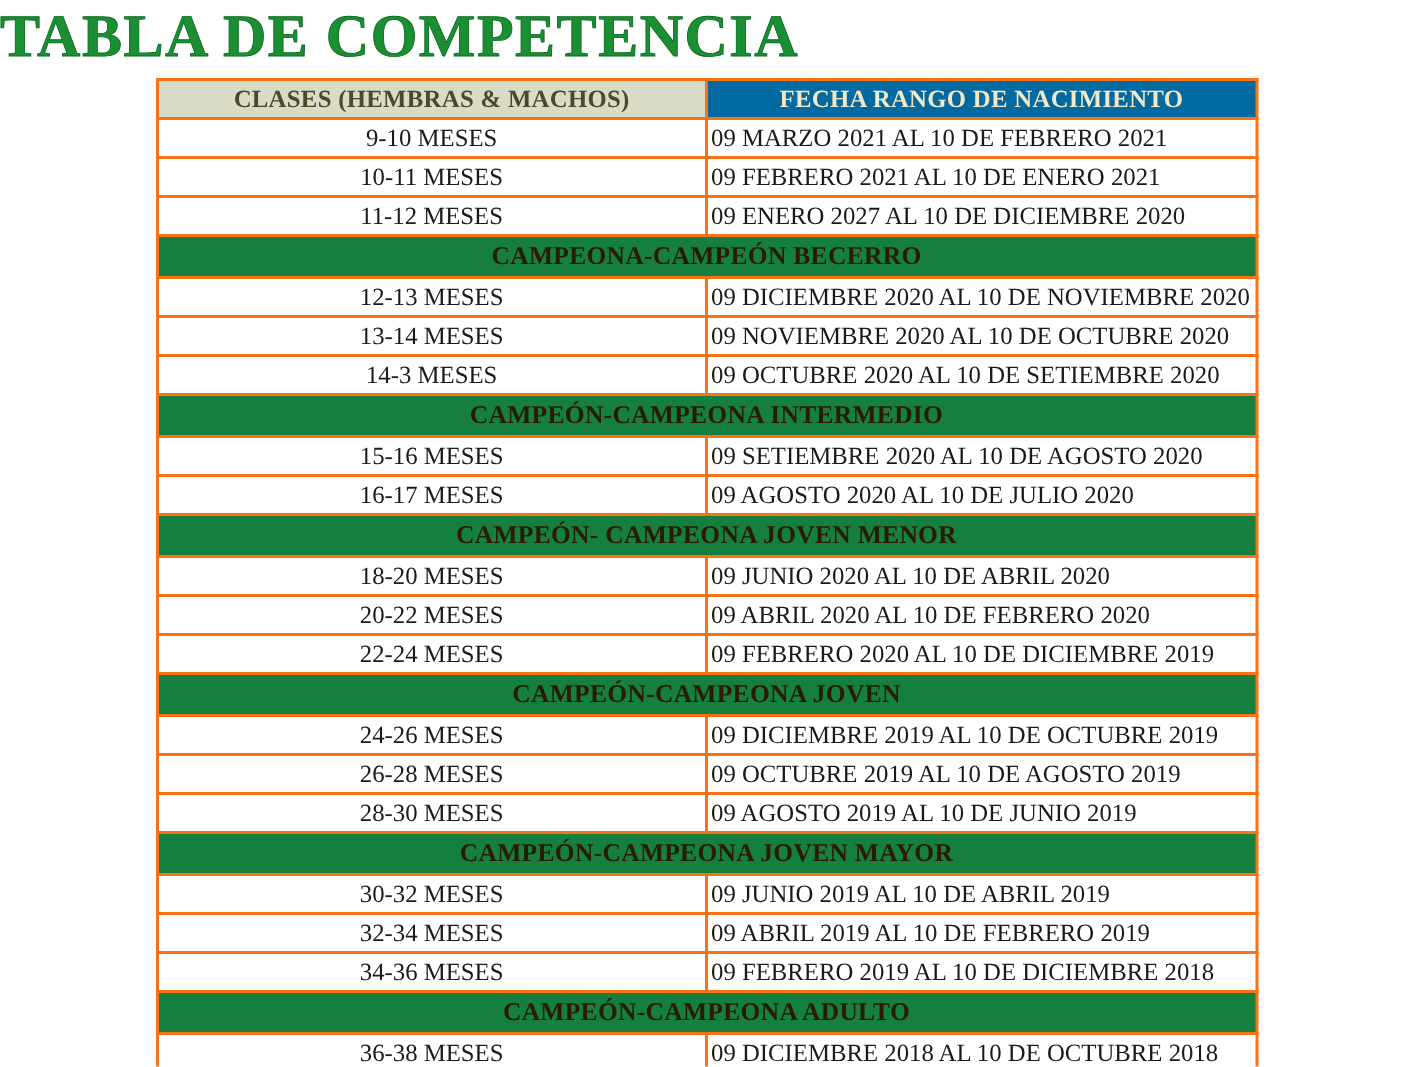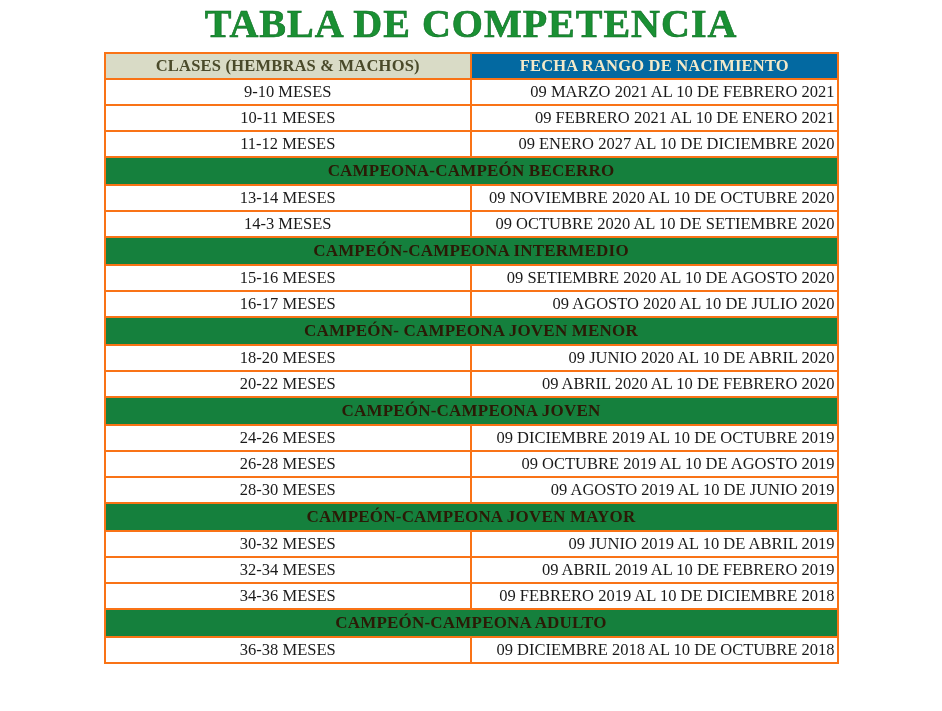--- a/index.html
+++ b/index.html
@@ -13,21 +13,20 @@
     font-family: "Liberation Serif", serif;
     overflow: hidden;
   }
   .page {
     position: relative;
     width: 942px;
     height: 711px;
     background: #ffffff;
   }
   .title {
-    text-align: center;
     color: #1a9033;
     font-family: "Liberation Serif", serif;
     font-weight: bold;
     font-size: 40px;
     letter-spacing: 1px;
     line-height: 44px;
     margin: 2px 0 6px 0;
     -webkit-text-stroke: 0.6px #0d6b24;
   }
   .table-wrap {
@@ -62,21 +61,21 @@
     text-align: center;
     font-size: 18px;
     letter-spacing: 0.2px;
   }
   td.cls {
     text-align: center;
     color: #1a1a1a;
     width: 330px;
   }
   td.rng {
-    text-align: right;
+    text-align: left;
     color: #1a1a1a;
     padding-left: 5px;
     width: 403px;
   }
   tr.section td {
     background: #15803d;
     color: #2b1a06;
     font-weight: bold;
     text-align: center;
     font-size: 17px;
@@ -107,20 +106,24 @@
             <td class="rng">09 FEBRERO 2021 AL 10 DE ENERO 2021</td>
           </tr>
           <tr>
             <td class="cls">11-12 MESES</td>
             <td class="rng">09 ENERO 2027 AL 10 DE DICIEMBRE 2020</td>
           </tr>
           <tr class="section">
             <td colspan="2">CAMPEONA-CAMPEÓN BECERRO</td>
           </tr>
           <tr>
+            <td class="cls">12-13 MESES</td>
+            <td class="rng">09 DICIEMBRE 2020 AL 10 DE NOVIEMBRE 2020</td>
+          </tr>
+          <tr>
             <td class="cls">13-14 MESES</td>
             <td class="rng">09 NOVIEMBRE 2020 AL 10 DE OCTUBRE 2020</td>
           </tr>
           <tr>
             <td class="cls">14-3 MESES</td>
             <td class="rng">09 OCTUBRE 2020 AL 10 DE SETIEMBRE 2020</td>
           </tr>
           <tr class="section">
             <td colspan="2">CAMPEÓN-CAMPEONA INTERMEDIO</td>
           </tr>
@@ -135,20 +138,24 @@
           <tr class="section">
             <td colspan="2">CAMPEÓN- CAMPEONA JOVEN MENOR</td>
           </tr>
           <tr>
             <td class="cls">18-20 MESES</td>
             <td class="rng">09 JUNIO 2020 AL 10 DE ABRIL 2020</td>
           </tr>
           <tr>
             <td class="cls">20-22 MESES</td>
             <td class="rng">09 ABRIL 2020 AL 10 DE FEBRERO 2020</td>
+          </tr>
+          <tr>
+            <td class="cls">22-24 MESES</td>
+            <td class="rng">09 FEBRERO 2020 AL 10 DE DICIEMBRE 2019</td>
           </tr>
           <tr class="section">
             <td colspan="2">CAMPEÓN-CAMPEONA JOVEN</td>
           </tr>
           <tr>
             <td class="cls">24-26 MESES</td>
             <td class="rng">09 DICIEMBRE 2019 AL 10 DE OCTUBRE 2019</td>
           </tr>
           <tr>
             <td class="cls">26-28 MESES</td>

